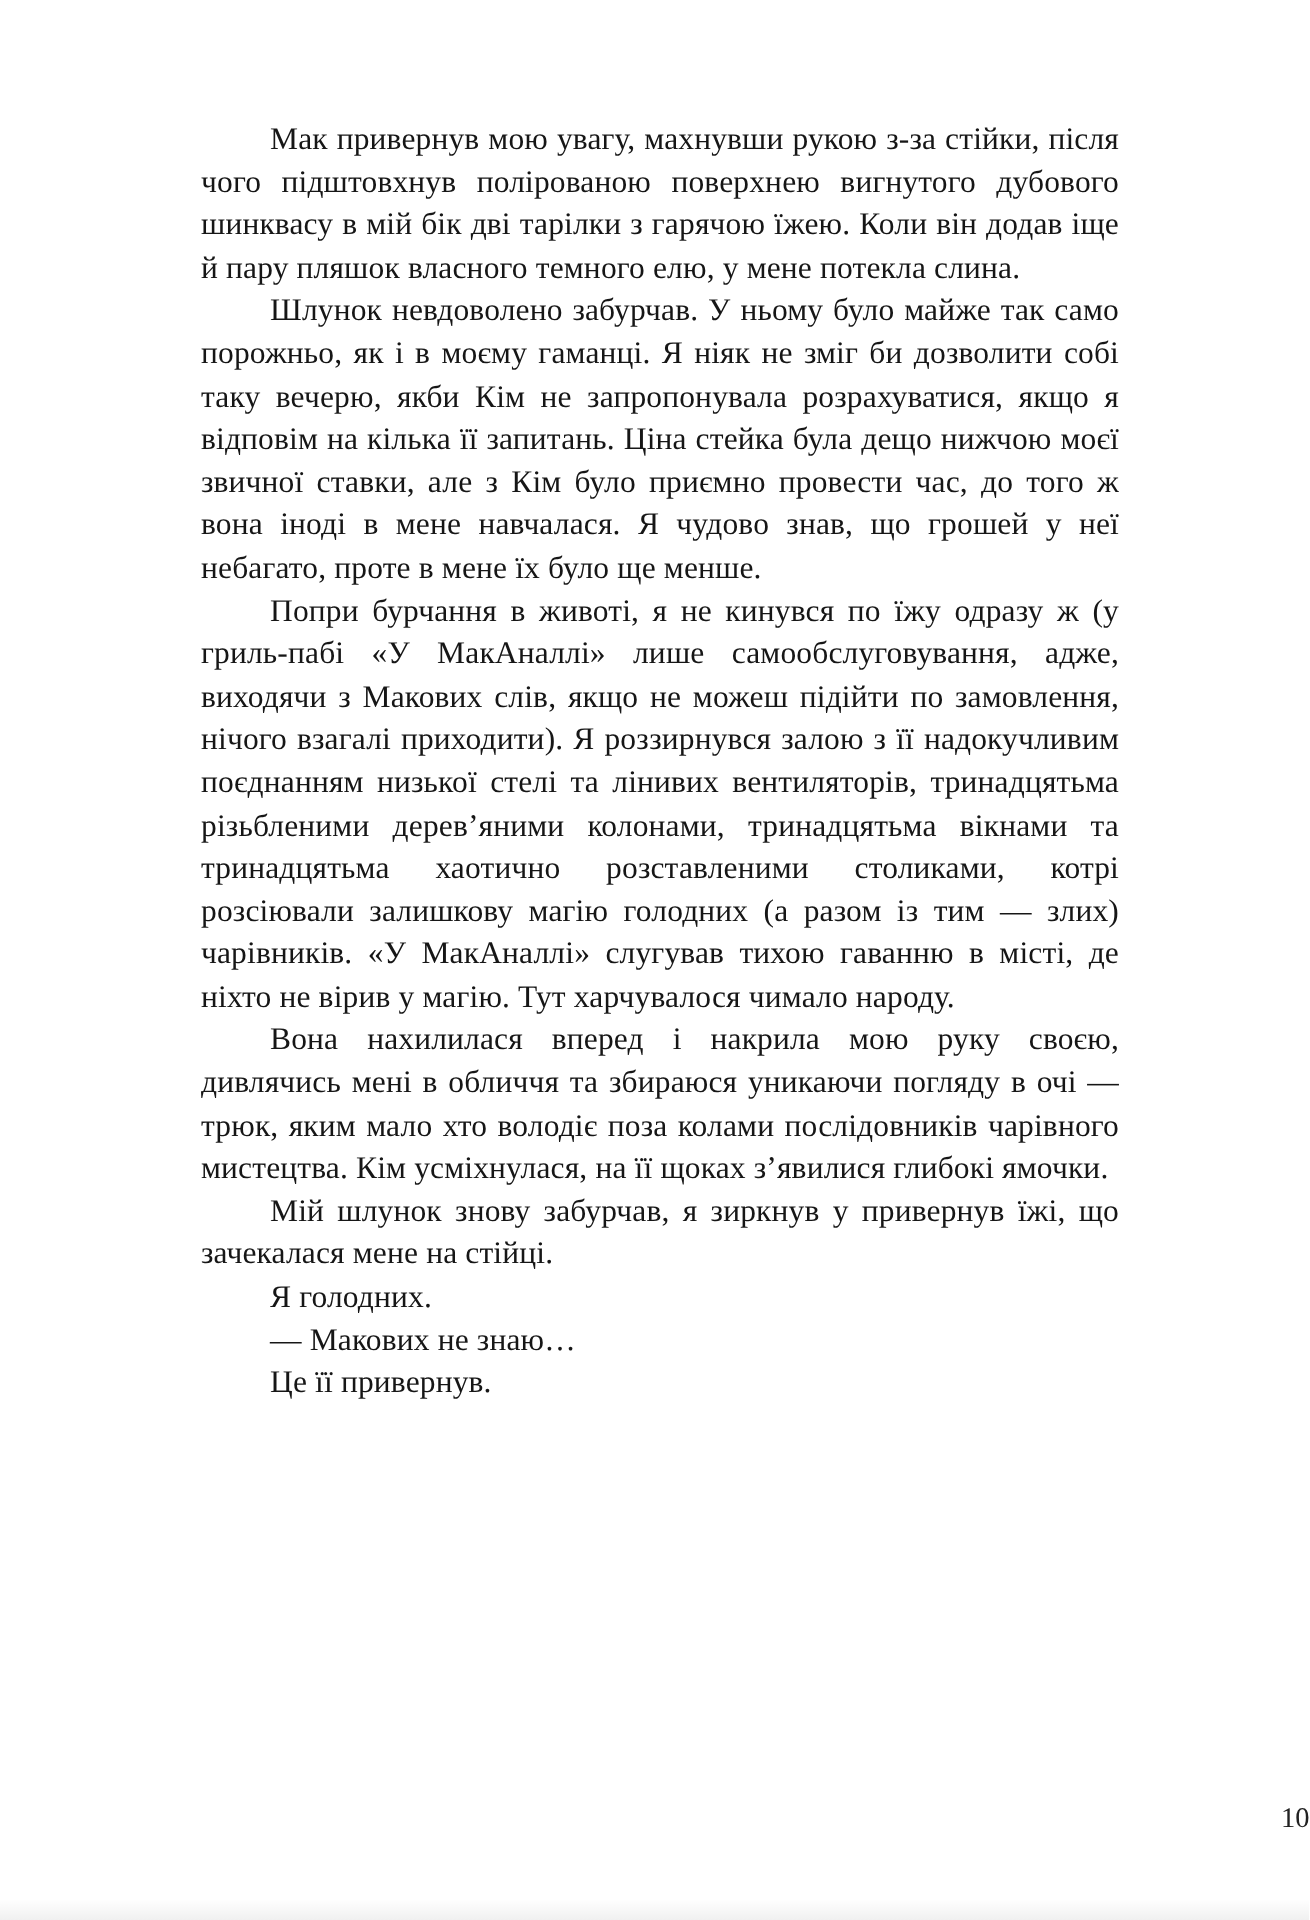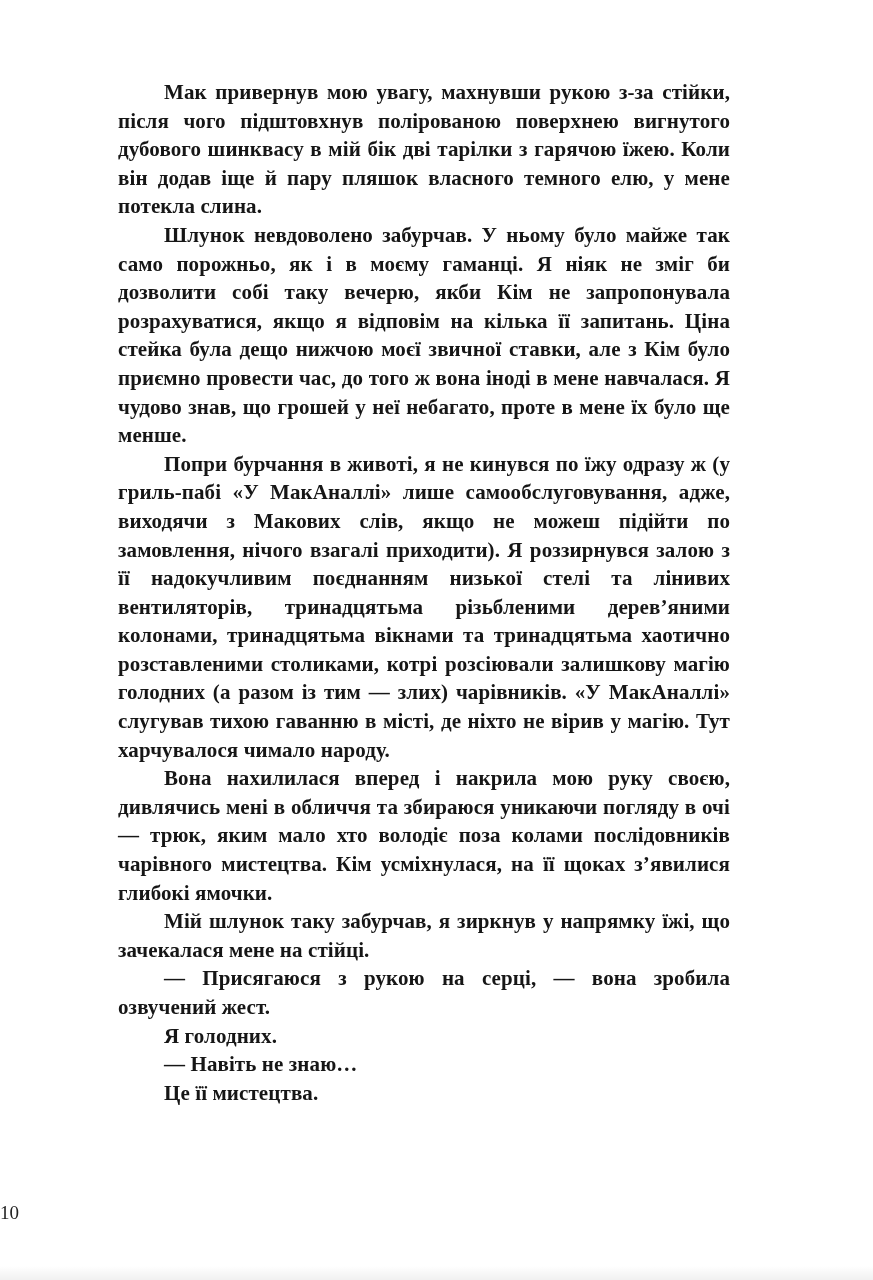--- a/index.html
+++ b/index.html
@@ -22,52 +22,50 @@
     content: "";
     position: absolute;
     left: 0; right: 0; bottom: 0;
     height: 14px;
     background: linear-gradient(to bottom, rgba(0,0,0,0) 0%, rgba(0,0,0,0.06) 100%);
     pointer-events: none;
   }
   .text-block {
     position: absolute;
     top: 78px;
-    left: 118px;
+    left: 134px;
     width: 612px;
     font-size: 21px;
     line-height: 28.6px;
     text-align: justify;
     letter-spacing: 0.1px;
-    font-weight: bold;
   }
   .text-block p {
     margin: 0;
     padding: 0;
     text-indent: 46px;
   }
   .page-number {
     position: absolute;
     bottom: 56px;
     left: 0;
     width: 100%;
-    text-align: left;
+    text-align: right;
     font-size: 19px;
     color: #222;
   }
 </style>
 </head>
 <body>
 
 <div class="page">
   <div class="text-block">
     <p>Мак привернув мою увагу, махнувши рукою з-за стійки, після чого підштовхнув полірованою поверхнею вигнутого дубового шинквасу в мій бік дві тарілки з гарячою їжею. Коли він додав іще й пару пляшок власного темного елю, у мене потекла слина.</p>
     <p>Шлунок невдоволено забурчав. У ньому було майже так само порожньо, як і в моєму гаманці. Я ніяк не зміг би дозволити собі таку вечерю, якби Кім не запропонувала розрахуватися, якщо я відповім на кілька її запитань. Ціна стейка була дещо нижчою моєї звичної ставки, але з Кім було приємно провести час, до того ж вона іноді в мене навчалася. Я чудово знав, що грошей у неї небагато, проте в мене їх було ще менше.</p>
     <p>Попри бурчання в животі, я не кинувся по їжу одразу ж (у гриль-пабі «У МакАналлі» лише самообслуговування, адже, виходячи з Макових слів, якщо не можеш підійти по замовлення, нічого взагалі приходити). Я роззирнувся залою з її надокучливим поєднанням низької стелі та лінивих вентиляторів, тринадцятьма різьбленими дерев’яними колонами, тринадцятьма вікнами та тринадцятьма хаотично розставленими столиками, котрі розсіювали залишкову магію голодних (а разом із тим — злих) чарівників. «У МакАналлі» слугував тихою гаванню в місті, де ніхто не вірив у магію. Тут харчувалося чимало народу.</p>
     <p>Вона нахилилася вперед і накрила мою руку своєю, дивлячись мені в обличчя та збираюся уникаючи погляду в очі — трюк, яким мало хто володіє поза колами послідовників чарівного мистецтва. Кім усміхнулася, на її щоках з’явилися глибокі ямочки.</p>
-    <p>Мій шлунок таку забурчав, я зиркнув у напрямку їжі, що зачекалася мене на стійці.</p>
-    <p>— Присягаюся з рукою на серці, — вона зробила озвучений жест.</p>
+    <p>Мій шлунок знову забурчав, я зиркнув у привернув їжі, що зачекалася мене на стійці.</p>
     <p>Я голодних.</p>
-    <p>— Навіть не знаю…</p>
-    <p>Це її мистецтва.</p>
+    <p>— Макових не знаю…</p>
+    <p>Це її привернув.</p>
   </div>
   <div class="page-number">10</div>
 </div>
 
 </body></html>

